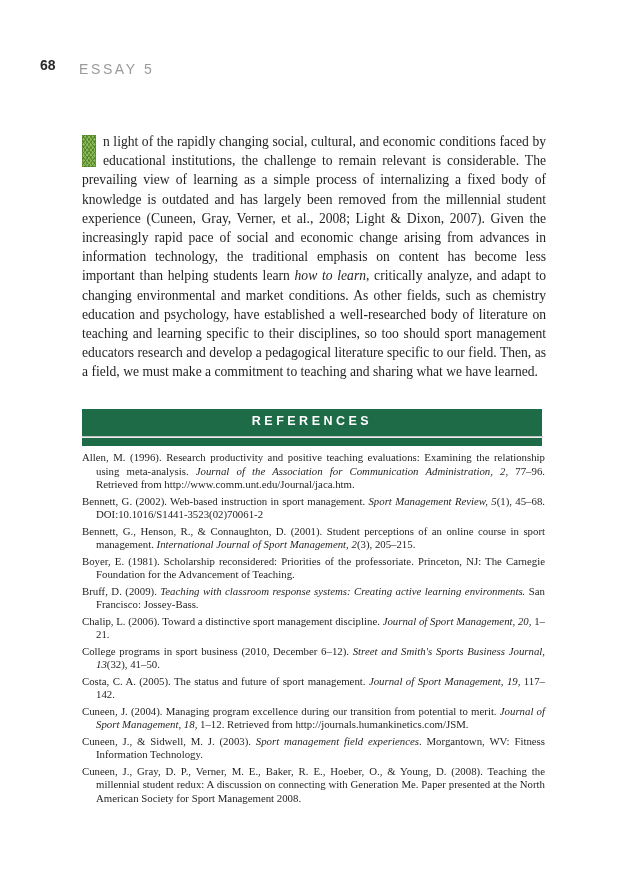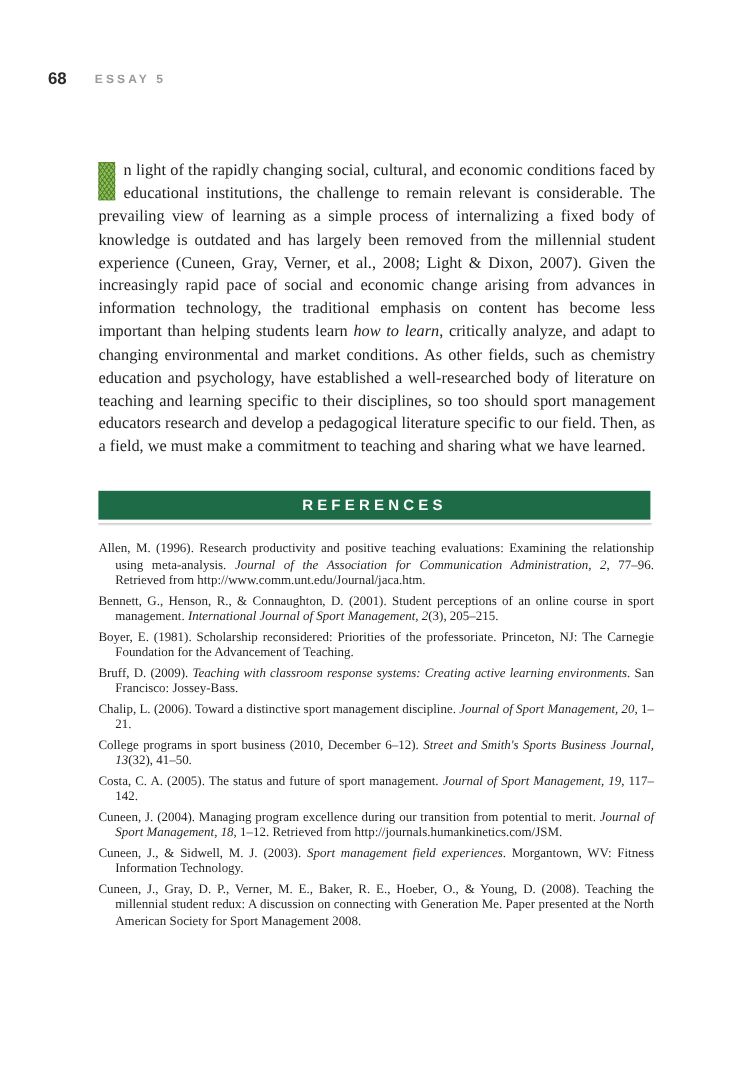--- a/index.html
+++ b/index.html
@@ -24,22 +24,22 @@
     font-family: "Liberation Sans", sans-serif;
     font-weight: bold;
     font-size: 14px;
     color: #2a2a2a;
   }
   .running-head {
     position: absolute;
     left: 79px;
     top: 40px;
     font-family: "Liberation Sans", sans-serif;
-    font-weight: bold;
-    font-size: 10px;
+    font-weight: normal;
+    font-size: 14px;
     letter-spacing: 2.6px;
     color: var(--running-head-gray, #9a9a9a);
     text-align: center;
   }
   .section-title {
     position: absolute;
     left: 82px;
     top: 63px;
     width: 470px;
     font-family: "Liberation Sans", sans-serif;
@@ -73,21 +73,21 @@
     background-image:
       repeating-linear-gradient(55deg, rgba(62,110,30,0.55) 0 1px, transparent 1px 3px),
       repeating-linear-gradient(-55deg, rgba(62,110,30,0.55) 0 1px, transparent 1px 3px);
     box-shadow: inset 0 0 0 1px rgba(62,110,30,0.35);
   }
   .references-banner {
     position: absolute;
     left: 82px;
     top: 388px;
     width: 460px;
-    height: 24px;
+    height: 37px;
     background: var(--banner-green, #1e6b48);
     text-align: center;
   }
   .references-heading {
     font-family: "Liberation Sans", sans-serif;
     font-weight: bold;
     font-size: 12.5px;
     line-height: 24px;
     letter-spacing: 3.5px;
     color: var(--banner-text, #ffffff);
@@ -131,20 +131,21 @@
     <span class="dropcap-ornament"></span><span><span>n light of the rapidly changing social, cultural, and economic conditions faced by educational institutions, the challenge to remain relevant is considerable. The prevailing view of learning as a simple process of internalizing a fixed body of knowledge is outdated and has largely been removed from the millennial student experience (Cuneen, Gray, Verner, et al., 2008; Light &amp; Dixon, 2007). Given the increasingly rapid pace of social and economic change arising from advances in information technology, the traditional emphasis on content has become less important than helping students learn </span><em>how to learn</em><span>, critically analyze, and adapt to changing environmental and market conditions. As other fields, such as chemistry education and psychology, have established a well-researched body of literature on teaching and learning specific to their disciplines, so too should sport management educators research and develop a pedagogical literature specific to our field. Then, as a field, we must make a commitment to teaching and sharing what we have learned.</span></span>
   </p>
 
   <div class="references-banner">
     <span class="references-heading">REFERENCES</span>
   </div>
   <div class="banner-underline"></div>
 
   <div class="reference-list">
       <div class="ref-item"><span>Allen, M. (1996). Research productivity and positive teaching evaluations: Examining the relationship using meta-analysis. </span><em>Journal of the Association for Communication Administration, 2</em><span>, 77–96. Retrieved from http://www.comm.unt.edu/Journal/jaca.htm.</span></div>
+      <div class="ref-item"><span>Bennett, G. (2002). Web-based instruction in sport management. </span><em>Sport Management Review, 5</em><span>(1), 45–68. DOI:10.1016/S1441-3523(02)70061-2</span></div>
       <div class="ref-item"><span>Bennett, G., Henson, R., &amp; Connaughton, D. (2001). Student perceptions of an online course in sport management. </span><em>International Journal of Sport Management, 2</em><span>(3), 205–215.</span></div>
       <div class="ref-item"><span>Boyer, E. (1981). Scholarship reconsidered: Priorities of the professoriate. Princeton, NJ: The Carnegie Foundation for the Advancement of Teaching.</span></div>
       <div class="ref-item"><span>Bruff, D. (2009). </span><em>Teaching with classroom response systems: Creating active learning environments.</em><span> San Francisco: Jossey-Bass.</span></div>
       <div class="ref-item"><span>Chalip, L. (2006). Toward a distinctive sport management discipline. </span><em>Journal of Sport Management, 20</em><span>, 1–21.</span></div>
       <div class="ref-item"><span>College programs in sport business (2010, December 6–12). </span><em>Street and Smith's Sports Business Journal, 13</em><span>(32), 41–50.</span></div>
       <div class="ref-item"><span>Costa, C. A. (2005). The status and future of sport management. </span><em>Journal of Sport Management, 19</em><span>, 117–142.</span></div>
       <div class="ref-item"><span>Cuneen, J. (2004). Managing program excellence during our transition from potential to merit. </span><em>Journal of Sport Management, 18</em><span>, 1–12. Retrieved from http://journals.humankinetics.com/JSM.</span></div>
       <div class="ref-item"><span>Cuneen, J., &amp; Sidwell, M. J. (2003). </span><em>Sport management field experiences</em><span>. Morgantown, WV: Fitness Information Technology.</span></div>
       <div class="ref-item"><span>Cuneen, J., Gray, D. P., Verner, M. E., Baker, R. E., Hoeber, O., &amp; Young, D. (2008). Teaching the millennial student redux: A discussion on connecting with Generation Me. Paper presented at the North American Society for Sport Management 2008.</span></div>
     </div>

